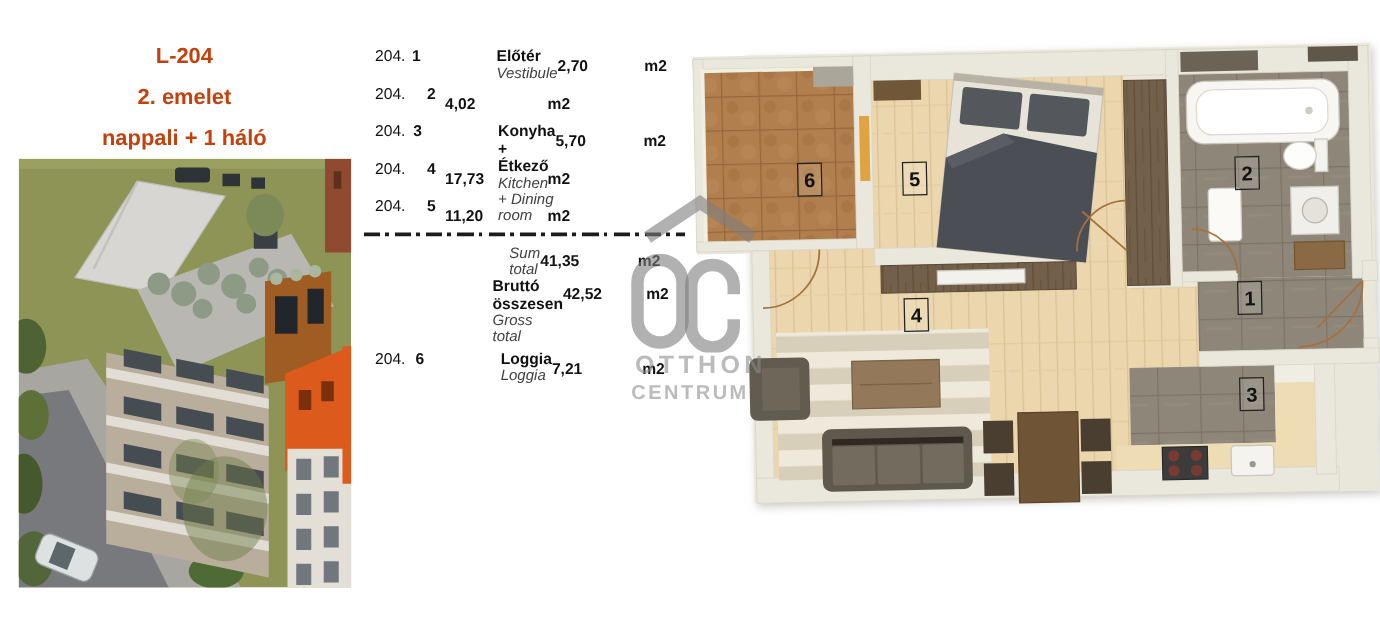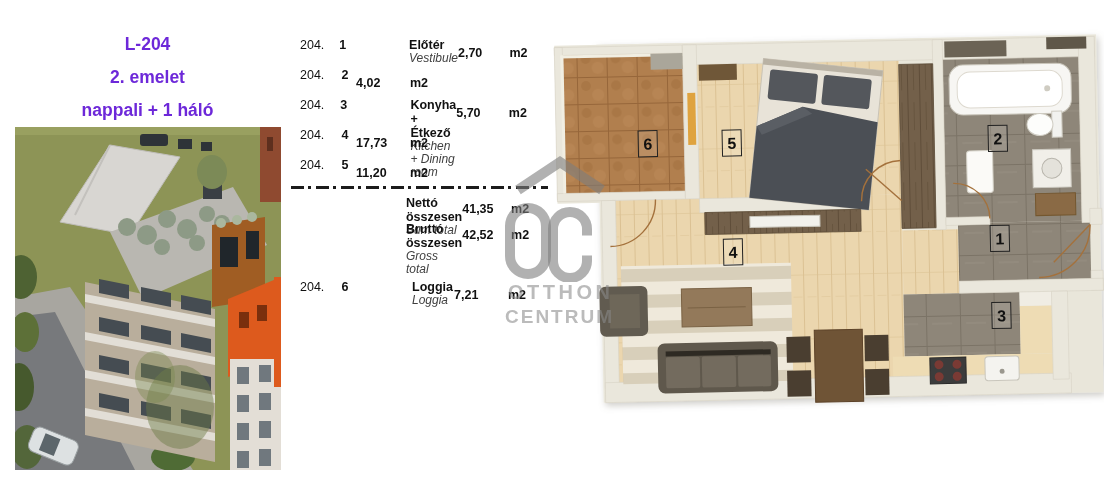--- a/index.html
+++ b/index.html
@@ -1,43 +1,43 @@
 <!DOCTYPE html>
 <html><head>
 <meta charset="utf-8">
 <style>
   html,body{margin:0;padding:0;background:#fff;}
   .page{position:relative;width:1104px;height:500px;background:#ffffff;overflow:hidden;
         font-family:"Liberation Sans",sans-serif;color:#111;}
   
   .title-block{position:absolute;left:5px;top:28px;width:285px;text-align:center;
-               font-size:17.5px;font-weight:bold;color:#6d28d9;line-height:33px;}
+               font-size:17.5px;font-weight:bold;color:#c2410c;line-height:33px;}
   
   .photo{position:absolute;left:15px;top:127px;width:266px;height:343px;}
   .plan{position:absolute;left:550px;top:18px;width:554px;height:412px;}
   
   .rtable{position:absolute;left:296px;top:38px;width:240px;font-size:12.5px;}
   .trow{display:flex;align-items:flex-start;height:30px;}
   .trow.total{height:26px;}
   .c-lot{width:34px;padding-left:4px;font-weight:normal;}
   .c-num{width:22px;text-align:center;font-weight:bold;}
   .c-name{flex:1;padding-left:8px;display:flex;flex-direction:column;margin-left:48px;}
   .c-name .hu{font-weight:bold;line-height:14px;}
   .c-name .en{font-style:italic;font-size:12px;line-height:13px;color:#404040;}
   .c-area{width:48px;text-align:left;font-weight:bold;align-self:center;}
-  .c-unit{width:28px;padding-left:6px;font-weight:bold;align-self:center;}
+  .c-unit{width:28px;padding-left:6px;font-weight:bold;align-self:center;margin-left:28px;}
   .loggia-row{margin-top:32px;}
   .tdivider{position:absolute;left:291px;top:186px;width:257px;height:2.5px;
     background:repeating-linear-gradient(90deg,#1c1c1c 0 13px,transparent 13px 17px,#1c1c1c 17px 20px,transparent 20px 25px);}
   
   .watermark{position:absolute;left:478px;top:152px;width:175px;height:185px;z-index:9;pointer-events:none;}
   .wm-text{position:absolute;left:0;width:175px;color:rgba(138,138,138,0.58);
            font-weight:bold;white-space:nowrap;}
   .wm-l1{top:129px;left:30px;font-size:20px;letter-spacing:3.5px;}
-  .wm-l2{top:154px;left:27px;font-size:19px;letter-spacing:2px;}
+  .wm-l2{top:154px;left:27px;font-size:16px;letter-spacing:2px;}
 </style>
 </head>
 <body>
 
 <div class="page">
 
   <div class="title-block">
     <div>L-204</div>
     <div>2. emelet</div>
     <div>nappali + 1 háló</div>
@@ -180,21 +180,20 @@
       <span class="c-lot">204.</span>
       <span class="c-num">5</span>
       <span class="c-area">11,20</span>
       <span class="c-unit">m2</span>
     </div>
     <div style="height:8px"></div>
     <div class="trow total">
       <span class="c-lot"></span>
         <span class="c-num"></span>
       <span class="c-name">
-          <span class="hu">Nettó összesen</span>
           <span class="en">Sum total</span>
         </span>
       <span class="c-area">41,35</span>
       <span class="c-unit">m2</span>
     </div>
     <div class="trow total">
       <span class="c-lot"></span>
         <span class="c-num"></span>
       <span class="c-name">
           <span class="hu">Bruttó összesen</span>

